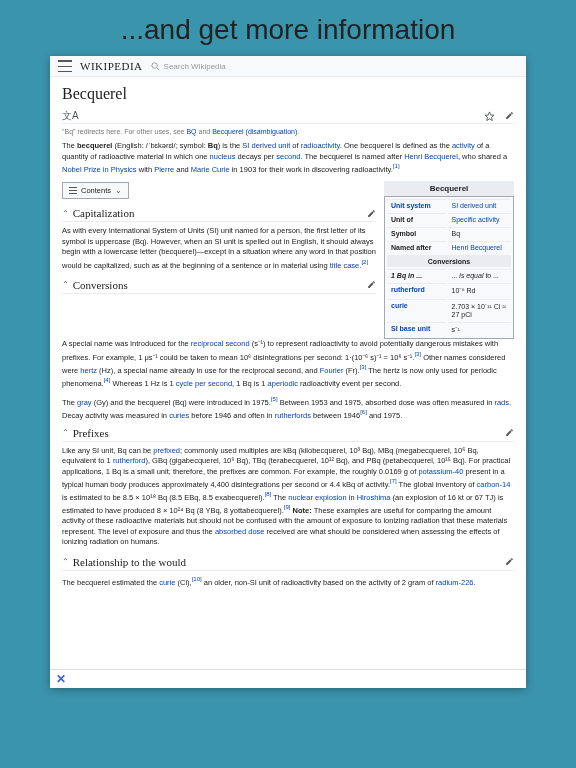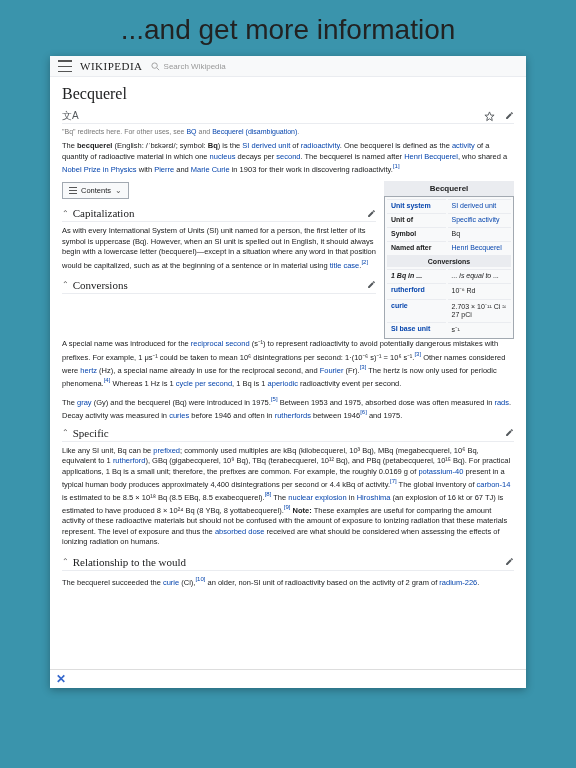--- a/index.html
+++ b/index.html
@@ -168,39 +168,39 @@
     </div>
 
     <p class="para"><span>A special name was introduced for the </span><a class="link">reciprocal second</a><span> (s⁻¹) to represent radioactivity to avoid potentially dangerous mistakes with prefixes. For example, 1 μs⁻¹ could be taken to mean 10⁶ disintegrations per second: 1·(10⁻⁶ s)⁻¹ = 10⁶ s⁻¹.</span><span class="sup">[3]</span><span> Other names considered were </span><a class="link">hertz</a><span> (Hz), a special name already in use for the reciprocal second, and </span><a class="link">Fourier</a><span> (Fr).</span><span class="sup">[3]</span><span> The hertz is now only used for periodic phenomena.</span><span class="sup">[4]</span><span> Whereas 1 Hz is 1 </span><a class="link">cycle per second</a><span>, 1 Bq is 1 </span><a class="link">aperiodic</a><span> radioactivity event per second.</span></p>
 
     <p class="para"><span>The </span><a class="link">gray</a><span> (Gy) and the becquerel (Bq) were introduced in 1975.</span><span class="sup">[5]</span><span> Between 1953 and 1975, absorbed dose was often measured in </span><a class="link">rads</a><span>. Decay activity was measured in </span><a class="link">curies</a><span> before 1946 and often in </span><a class="link">rutherfords</a><span> between 1946</span><span class="sup">[6]</span><span> and 1975.</span></p>
 
     <div class="section">
       <div class="sec-head">
         <div class="sec-title">
             <span class="chev">⌃</span>
-            <span>Specific</span>
+            <span>Prefixes</span>
           </div>
         <svg class="pencil" viewBox="0 0 24 24">
             <path fill="#54595d" d="M3 17.25V21h3.75L17.81 9.94l-3.75-3.75L3 17.25zM20.71 7.04a1 1 0 000-1.41l-2.34-2.34a1 1 0 00-1.41 0l-1.83 1.83 3.75 3.75 1.83-1.83z"></path>
           </svg>
       </div>
       <p class="para"><span>Like any SI unit, Bq can be </span><a class="link">prefixed</a><span>; commonly used multiples are kBq (kilobecquerel, 10³ Bq), MBq (megabecquerel, 10⁶ Bq, equivalent to 1 </span><a class="link">rutherford</a><span>), GBq (gigabecquerel, 10⁹ Bq), TBq (terabecquerel, 10¹² Bq), and PBq (petabecquerel, 10¹⁵ Bq). For practical applications, 1 Bq is a small unit; therefore, the prefixes are common. For example, the roughly 0.0169 g of </span><a class="link">potassium-40</a><span> present in a typical human body produces approximately 4,400 disintegrations per second or 4.4 kBq of activity.</span><span class="sup">[7]</span><span> The global inventory of </span><a class="link">carbon-14</a><span> is estimated to be 8.5 × 10¹⁸ Bq (8.5 EBq, 8.5 exabecquerel).</span><span class="sup">[8]</span><span> The </span><a class="link">nuclear explosion</a><span> in </span><a class="link">Hiroshima</a><span> (an explosion of 16 kt or 67 TJ) is estimated to have produced 8 × 10²⁴ Bq (8 YBq, 8 yottabecquerel).</span><span class="sup">[9]</span><span> </span><b>Note:</b><span> These examples are useful for comparing the amount activity of these radioactive materials but should not be confused with the amount of exposure to ionizing radiation that these materials represent. The level of exposure and thus the </span><a class="link">absorbed dose</a><span> received are what should be considered when assessing the effects of ionizing radiation on humans.</span></p>
     </div>
 
     <div class="section">
       <div class="sec-head">
         <div class="sec-title">
             <span class="chev">⌃</span>
             <span>Relationship to the would</span>
           </div>
         <svg class="pencil" viewBox="0 0 24 24">
             <path fill="#54595d" d="M3 17.25V21h3.75L17.81 9.94l-3.75-3.75L3 17.25zM20.71 7.04a1 1 0 000-1.41l-2.34-2.34a1 1 0 00-1.41 0l-1.83 1.83 3.75 3.75 1.83-1.83z"></path>
           </svg>
       </div>
-      <p class="para"><span>The becquerel succeeded the </span><a class="link">curie</a><span> (Ci),</span><span class="sup">[10]</span><span> an older, non-SI unit of radioactivity based on the activity of 2 gram of </span><a class="link">radium-226</a><span>.</span></p>
+      <p class="para"><span>The becquerel estimated the </span><a class="link">curie</a><span> (Ci),</span><span class="sup">[10]</span><span> an older, non-SI unit of radioactivity based on the activity of 2 gram of </span><a class="link">radium-226</a><span>.</span></p>
     </div>
   </div>
 
   <div class="close-bar">
     <span class="close-x">✕</span>
   </div>
 </div>
 
 </body></html>

